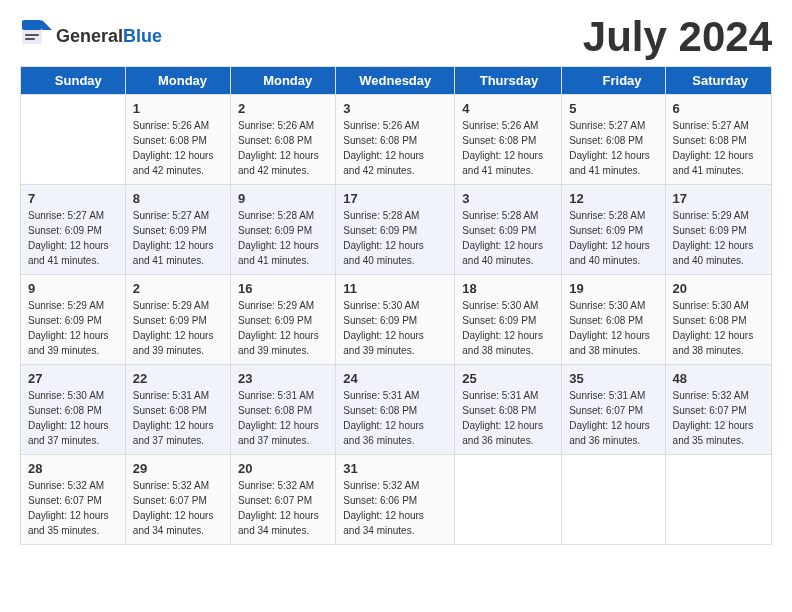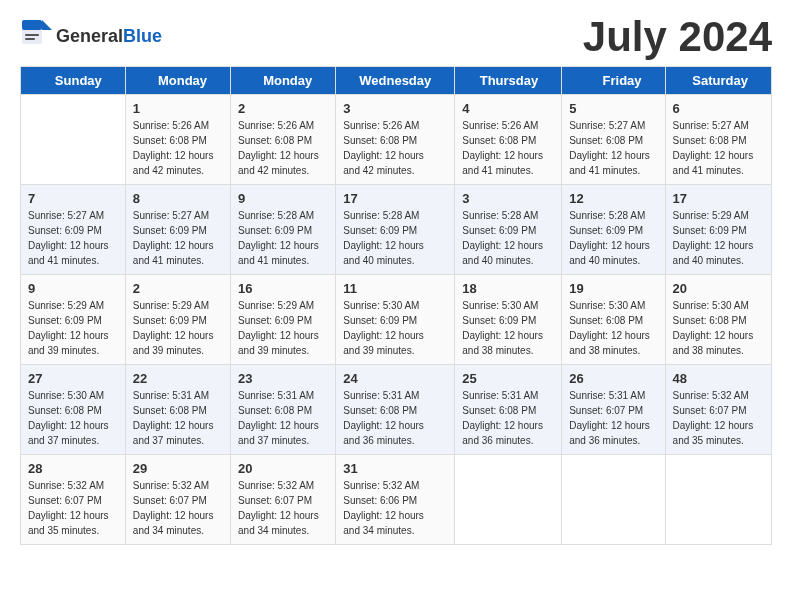--- a/index.html
+++ b/index.html
@@ -208,21 +208,21 @@
         </td>
         <td>
           <span class="day-num">24</span>
           <div class="cell-info">Sunrise: 5:31 AM<br>Sunset: 6:08 PM<br>Daylight: 12 hours<br>and 36 minutes.</div>
         </td>
         <td>
           <span class="day-num">25</span>
           <div class="cell-info">Sunrise: 5:31 AM<br>Sunset: 6:08 PM<br>Daylight: 12 hours<br>and 36 minutes.</div>
         </td>
         <td>
-          <span class="day-num">26</span>
+          <span class="day-num">35</span>
           <div class="cell-info">Sunrise: 5:31 AM<br>Sunset: 6:07 PM<br>Daylight: 12 hours<br>and 36 minutes.</div>
         </td>
         <td>
           <span class="day-num">48</span>
           <div class="cell-info">Sunrise: 5:32 AM<br>Sunset: 6:07 PM<br>Daylight: 12 hours<br>and 35 minutes.</div>
         </td>
       </tr>
       <tr>
         <td>
           <span class="day-num">28</span>

